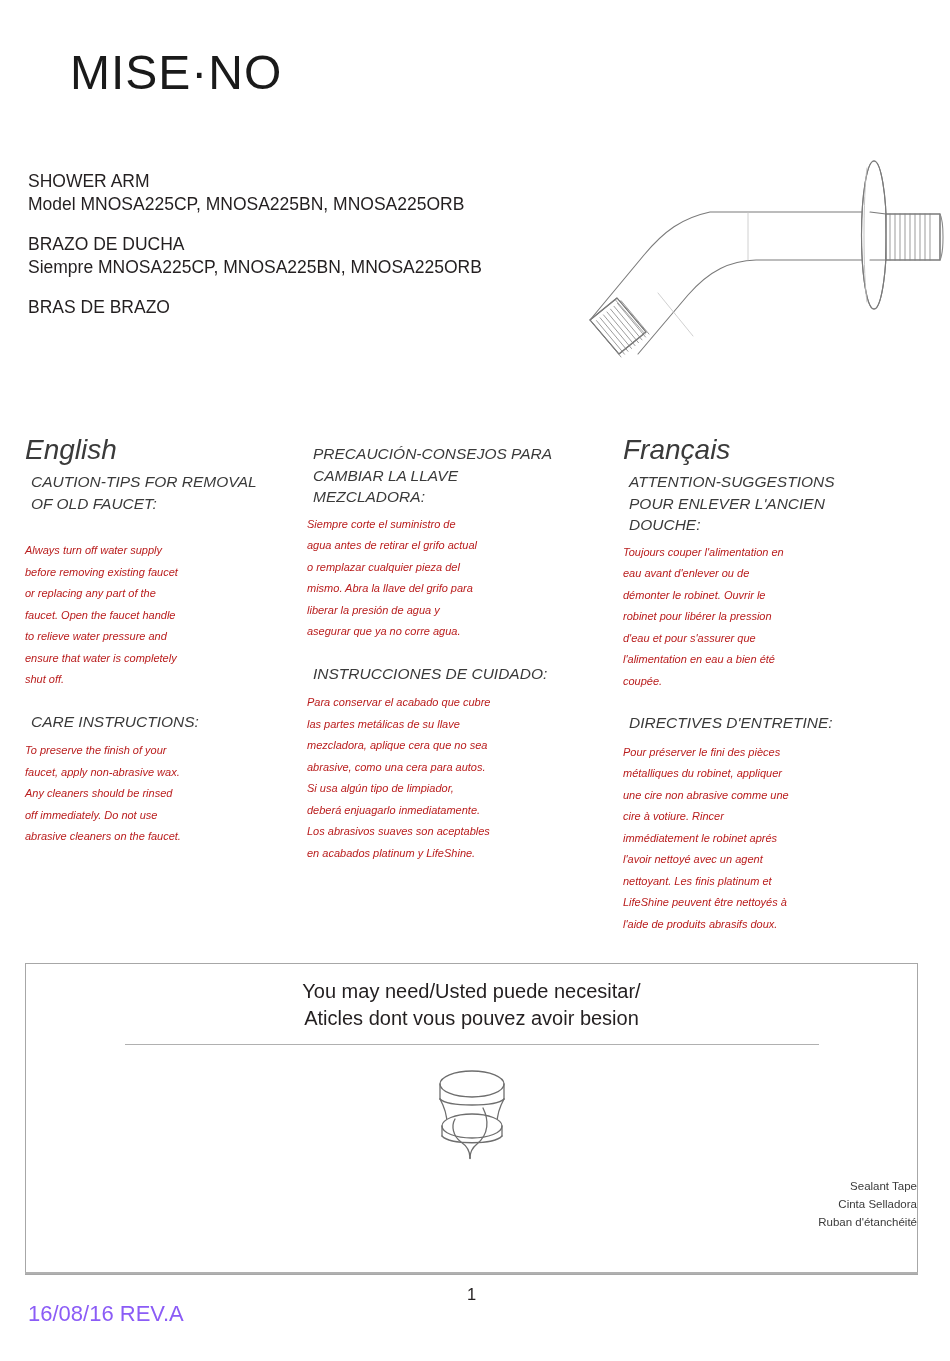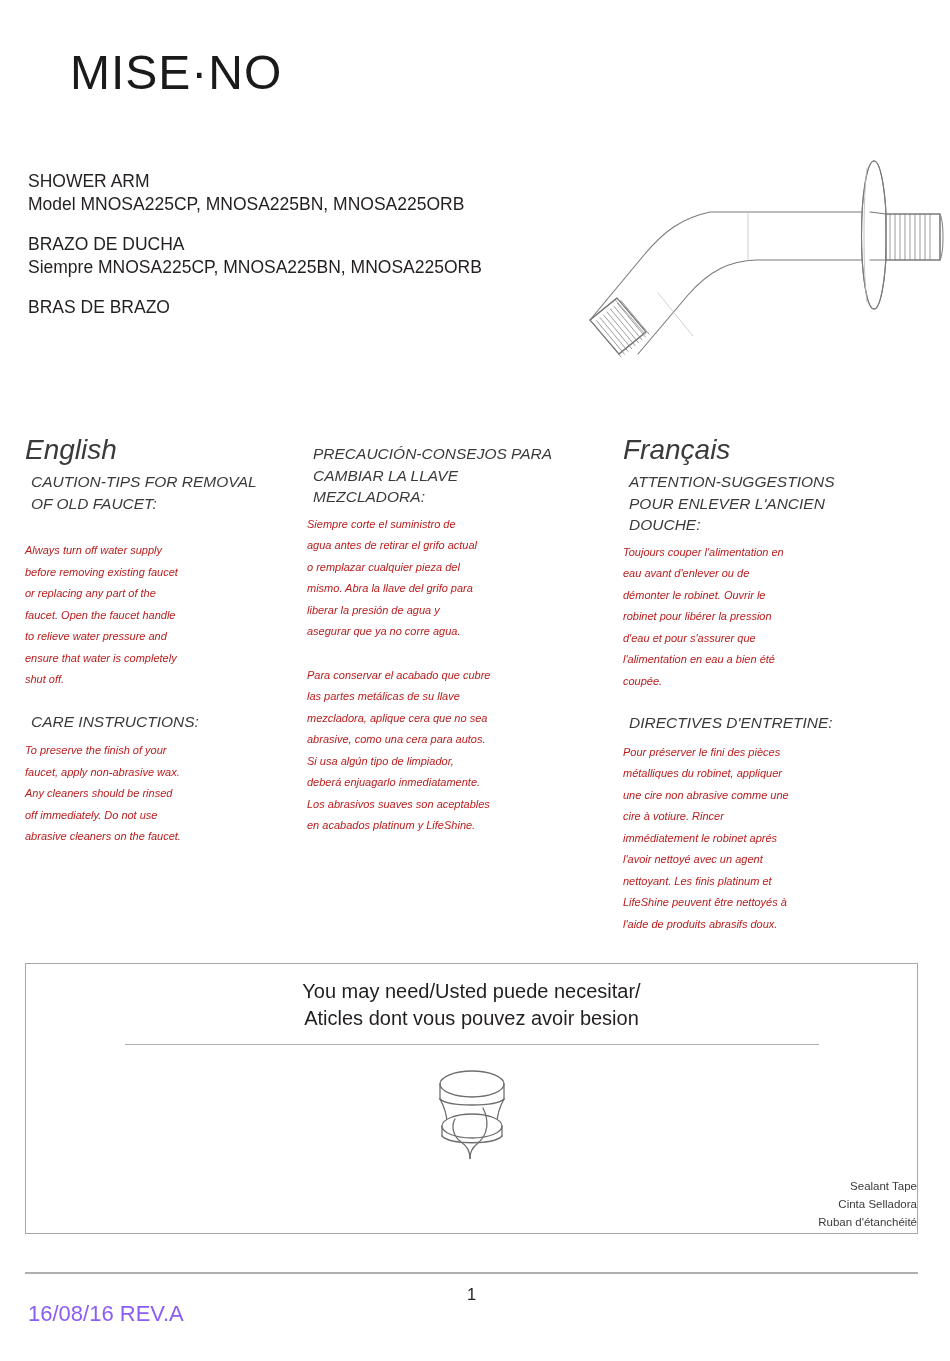--- a/index.html
+++ b/index.html
@@ -111,21 +111,21 @@
 
   
   .col .sec-head + .sec-body { margin-top: 2px; }
 
   
   .need-box {
     position: absolute;
     left: 25px;
     top: 963px;
     width: 893px;
-    height: 271px;
+    height: 312px;
     border: 1px solid #a7a7a7;
     box-sizing: border-box;
     background: #fff;
   }
   .need-title {
     text-align: center;
     font-size: 20px;
     line-height: 27px;
     color: #231f20;
     margin-top: 14px;
@@ -293,20 +293,21 @@
     <div class="sec-head">PRECAUCIÓN-CONSEJOS PARA
 CAMBIAR LA LLAVE
 MEZCLADORA:</div>
     <div class="sec-body">Siempre corte el suministro de
 agua antes de retirar el grifo actual
 o remplazar cualquier pieza del
 mismo. Abra la llave del grifo para
 liberar la presión de agua y
 asegurar que ya no corre agua.</div>
     <div class="gap-lg"></div>
+    <div class="sec-head care-head">INSTRUCCIONES DE CUIDADO:</div>
     <div class="gap-sm"></div>
     <div class="sec-body">Para conservar el acabado que cubre
 las partes metálicas de su llave
 mezcladora, aplique cera que no sea
 abrasive, como una cera para autos.
 Si usa algún tipo de limpiador,
 deberá enjuagarlo inmediatamente.
 Los abrasivos suaves son aceptables
 en acabados platinum y LifeShine.</div>
   </div>

